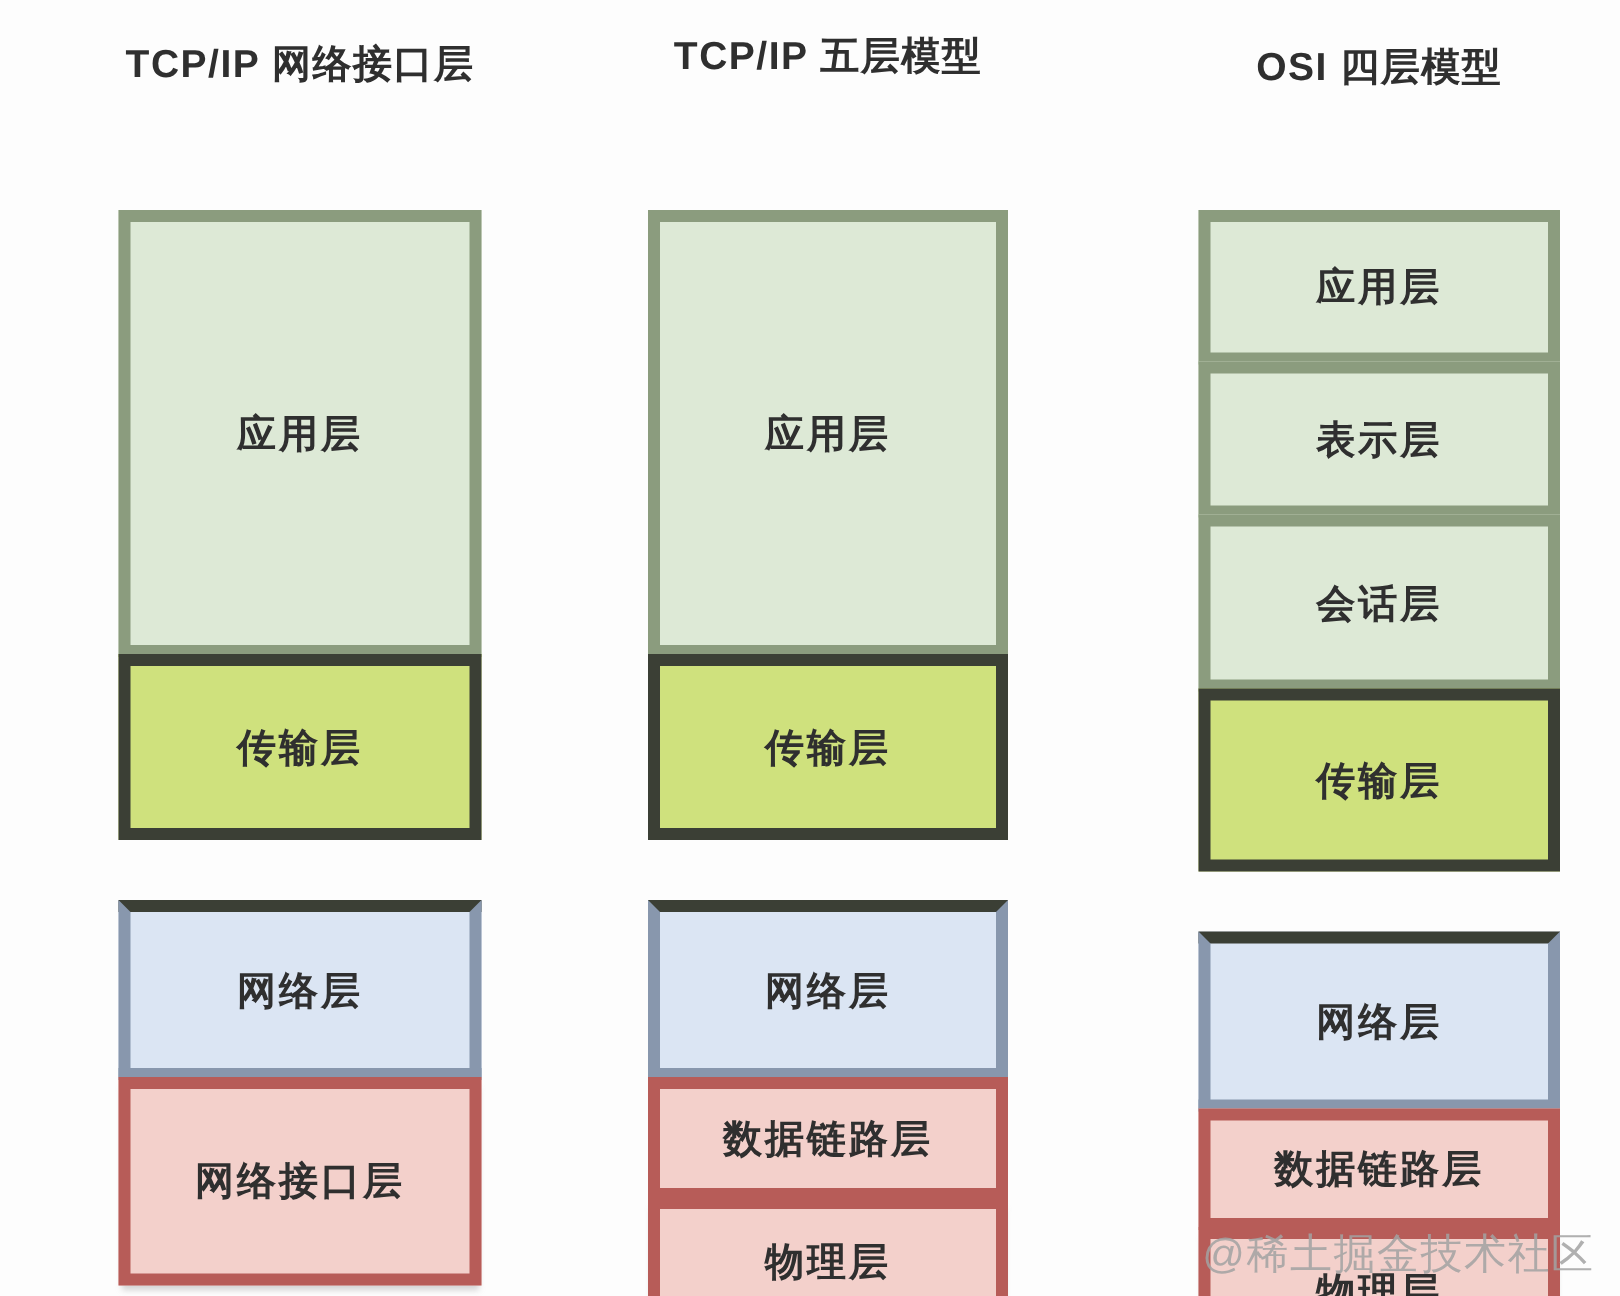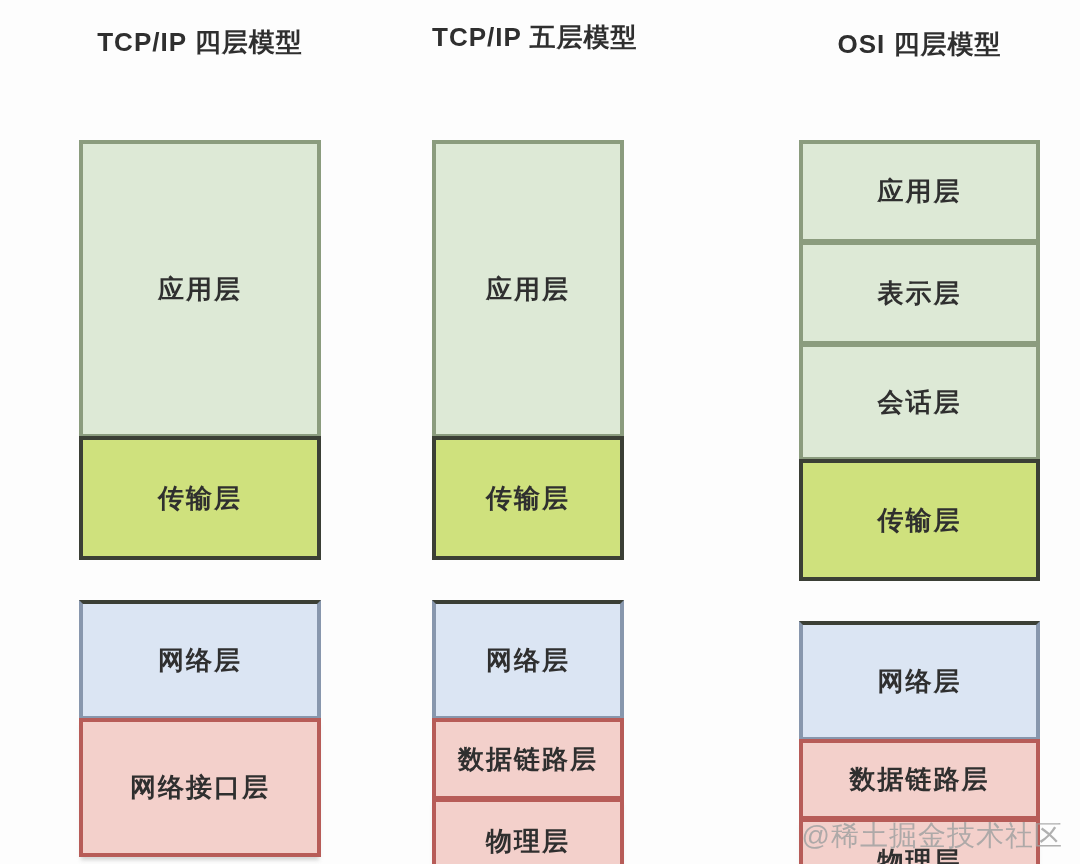--- a/index.html
+++ b/index.html
@@ -10,21 +10,21 @@
   }
   .canvas {
     position: relative;
     width: 1080px;
     height: 864px;
     background: #fdfdfd;
     overflow: hidden;
   }
   .column { position: absolute; top: 0; height: 864px; }
   .col1 { left: 79px;  width: 242px; }
-  .col2 { left: 432px; width: 192px; }
+  .col2 { left: 432px; width: 240px; }
   .col3 { left: 799px; width: 241px; }
 
   .title {
     position: absolute;
     left: 0; right: 0;
     margin: 0;
     text-align: center;
     font-size: 26px;
     font-weight: 600;
     letter-spacing: 1px;
@@ -32,21 +32,21 @@
     white-space: nowrap;
   }
   .col1 .title { top: 25px; }
   .col2 .title { top: 20px; }
   .col3 .title { top: 27px; }
 
   .stack { position: absolute; top: 140px; left: 0; right: 0; }
 
   .box {
     box-sizing: border-box;
-    border: 4px solid #4c1d95;
+    border: 8px solid #4c1d95;
     display: flex;
     align-items: center;
     justify-content: center;
     font-size: 26px;
     font-weight: 600;
     letter-spacing: 2px;
     color: var(--text, #2f2f2f);
   }
   .box + .box { margin-top: -2px; position: relative; }
   .box:last-child { box-shadow: 0 5px 4px -2px rgba(150,150,150,0.4); }
@@ -88,21 +88,21 @@
     z-index: 5;
     white-space: nowrap;
   }
 </style>
 </head>
 <body>
 
 <div class="canvas">
 
   <section class="column col1">
-    <h2 class="title">TCP/IP 四层模型</h2>
+    <h2 class="title">TCP/IP 网络接口层</h2>
     <div class="stack">
       <div class="box green c1-l0">
         <span>应用层</span>
       </div>
       <div class="box lime c1-l1">
         <span>传输层</span>
       </div>
       <div class="box blue after-lime c1-l2">
         <span>网络层</span>
       </div>

